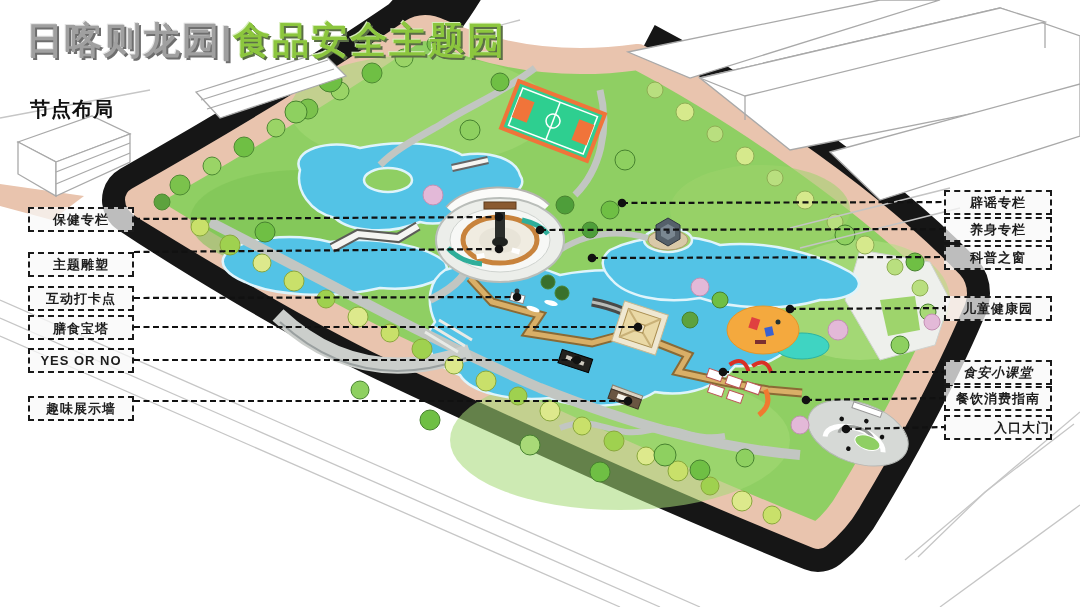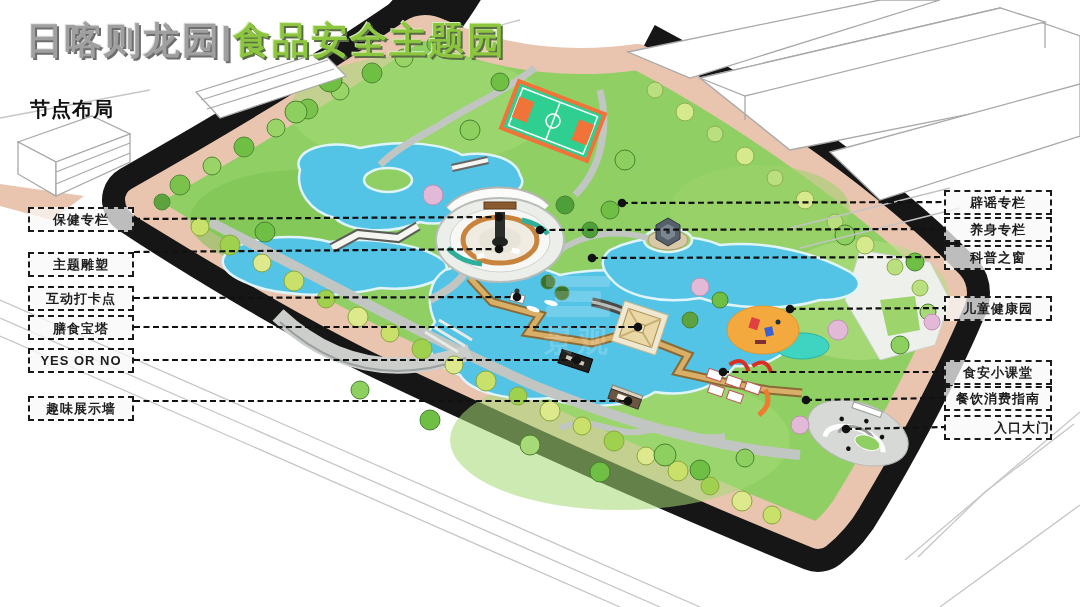--- a/index.html
+++ b/index.html
@@ -319,26 +319,20 @@
         <circle cx="790" cy="309" r="4.3" fill="#111"></circle>
         <line x1="723" y1="372" x2="946" y2="372" stroke="#111" stroke-width="2.2" stroke-dasharray="6 3.5"></line>
         <circle cx="723" cy="372" r="4.3" fill="#111"></circle>
         <line x1="806" y1="400" x2="946" y2="398" stroke="#111" stroke-width="2.2" stroke-dasharray="6 3.5"></line>
         <circle cx="806" cy="400" r="4.3" fill="#111"></circle>
         <line x1="846" y1="429" x2="946" y2="427" stroke="#111" stroke-width="2.2" stroke-dasharray="6 3.5"></line>
         <circle cx="846" cy="429" r="4.3" fill="#111"></circle>
       </g>
 </svg>
 
-<div class="wm">
-  <div class="bar"></div>
-  <div class="bar" style="width:46px"></div>
-  <div class="bar"></div>
-  <div>景观</div>
-</div>
 
 <div class="title">
   <span class="gray">日喀则龙园|</span><span class="green">食品安全主题园</span>
 </div>
 <div class="subtitle">节点布局</div>
 
 <div id="callouts">
       <div class="callout left" style="top: 207px;">
         <span>保健专栏</span>
       </div>
@@ -362,21 +356,21 @@
       </div>
       <div class="callout right" style="top: 217px;">
         <span>养身专栏</span>
       </div>
       <div class="callout right" style="top: 245px;">
         <span>科普之窗</span>
       </div>
       <div class="callout right" style="top: 296px;">
         <span>儿童健康园</span>
       </div>
-      <div class="callout right" style="top: 360px;">
+      <div class="callout right" style="top: 360px; font-style: italic;">
         <span>食安小课堂</span>
       </div>
       <div class="callout right" style="top: 386px;">
         <span>餐饮消费指南</span>
       </div>
       <div class="callout right" style="top: 415px; justify-content: flex-end;">
         <span>入口大门</span>
       </div>
     </div>
 

